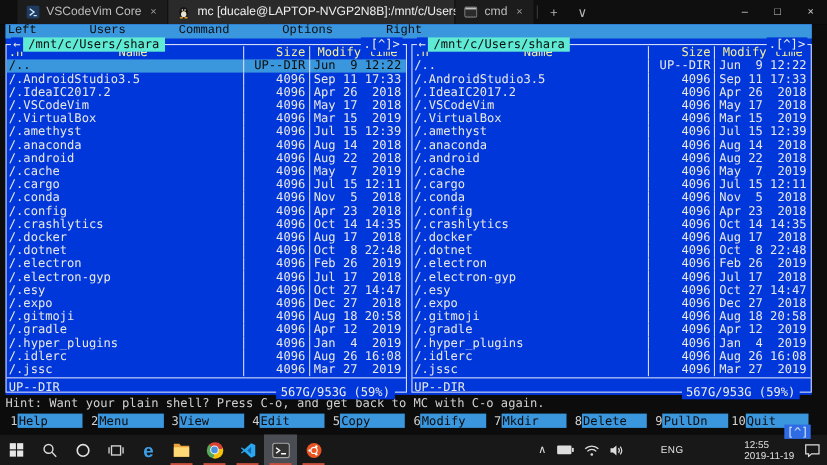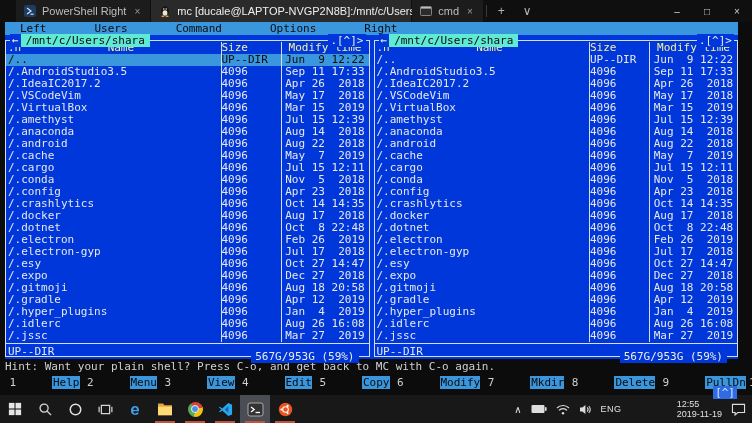--- a/index.html
+++ b/index.html
@@ -19,85 +19,85 @@
   .tab-sep { width:1px; height:12px; background:#3a3a3a; align-self:center; margin:0 2px; }
   .win-controls { margin-left:auto; display:flex; }
   .win-btn { width:30px; display:flex; align-items:center; justify-content:center;
              color:#cfcfcf; font-size:10px; }
 
   
   .term { position:relative; height:373px; background:#0c0c0c; padding:0 14px 0 5px;
           font-size:11px; }
   .mc-blue { background:#0037DA; height:337px; }
   .menubar { height:13px; background:#3A96DD; color:#0c0c0c; display:flex; gap:48px;
-             padding-left:15px; line-height:13px; }
+             padding-left:2px; line-height:13px;font-family:Liberation Mono, monospace; }
   .menu-item { white-space:pre; }
 
   .panels { display:flex; gap:4px; height:317px; margin-top:5px; }
   .panel { flex:1; position:relative; border:1px solid #D4DCF8; display:flex; flex-direction:column; }
   .panel-top { position:absolute; top:-7px; left:4px; right:3px; height:13px; display:flex;
                align-items:center; z-index:2; line-height:13px; }
   .pmark { background:#0037DA; color:#ececec; padding:0 2px; white-space:pre; }
   .pathchip { background:#5eead4; color:#0c0c0c; padding:0 5px; white-space:pre; }
   .pfill { flex:1; }
 
   .prow, .phead { display:flex; height:12px; line-height:12px; color:#e8e8e8; }
   .phead { color:#F5EFA0; margin-top:1px; }
   .c-name { flex:1; padding-left:2px; white-space:pre; overflow:hidden; display:flex; }
   .hd-name { flex:1; text-align:center; }
-  .c-size { width:60px; text-align:left; padding-right:3px; border-left:1px solid #D4DCF8; white-space:pre; }
+  .c-size { width:60px; text-align:right; padding-right:3px; border-left:1px solid #D4DCF8; white-space:pre; }
   .c-time { width:88px; text-align:center; border-left:1px solid #D4DCF8; white-space:pre; }
   .prow.sel { background:#3A96DD; color:#0c0c0c; }
   .psep { border-top:1px solid #D4DCF8; margin-top:1px; }
   .pmini { height:12px; line-height:12px; color:#e8e8e8; padding-left:2px; margin-top:2px; }
   .panel-bottom { position:absolute; bottom:-7px; right:10px; height:13px; line-height:13px; z-index:2; }
   .diskchip { background:#0037DA; color:#ececec; padding:0 4px; white-space:pre; }
 
   .hint-row { height:12px; line-height:12px; color:#d0d0d0; margin-top:2px; white-space:pre; }
   .keybar { display:flex; height:14px; margin-top:2px; }
   .kb-item { flex:1; display:flex; align-items:center; }
   .kb-num { min-width:11px; text-align:right; color:#d0d0d0; line-height:13px; }
   .kb-chip { flex:1; background:#3A96DD; color:#0c0c0c; height:13px; line-height:13px;
-             padding-left:1px; margin-right:3px; white-space:pre; overflow:hidden;margin-left:36px; }
+             padding-left:1px; margin-right:3px; white-space:pre; overflow:hidden; }
   .up-chip { position:absolute; right:15px; top:6px+; top:364px; background:#2E6BE5; color:#d8e4ff;
              height:13px; line-height:13px; padding:0 2px; z-index:3; }
 
   
   .taskbar { height:28px; background:#181818; display:flex; align-items:center;
              font-family:"Liberation Sans", sans-serif; }
   .tb-cell { width:30px; height:28px; display:flex; align-items:center; justify-content:center;
              position:relative; flex:0 0 auto; }
   .tb-cell.active { background:#4A4E54; }
   .runline { position:absolute; bottom:0; left:5px; right:5px; height:2px; background:#C94F3D; }
   .edge-e { color:#3E9FE8; font-size:17px; font-weight:bold; line-height:17px; }
   .chrome-ball { width:15px; height:15px; border-radius:50%; position:relative;
                  background:conic-gradient(from -45deg,#d84434 0 33%,#f4c20d 0 66%,#57a857 0 100%); }
   .chrome-ball::after { content:""; position:absolute; inset:3.5px; border-radius:50%;
                         background:#4a90e2; border:1.5px solid #f0f0f0; }
   .tray { margin-left:auto; display:flex; align-items:center; gap:9px; padding-right:6px;
           color:#e0e0e0; }
   .tray-chevron { font-size:10px; color:#e0e0e0; }
-  .tray-lang { font-size:9px; letter-spacing:0.5px; }
+  .tray-lang { font-size:9px; letter-spacing:0.5px;margin-left:25px; }
   .tray-clock { font-size:9px; text-align:left; line-height:10px;margin-left:46px; }
 </style>
 </head>
 <body>
 
 <div class="tabbar">
   <div class="lead"></div>
 
   <div class="tab">
     <span class="ticon">
       <svg viewBox="0 0 12 12" width="12" height="12">
           <rect width="12" height="12" rx="2" fill="#1E3C5F"></rect>
           <path d="M3 3 L7 6 L3 9" stroke="#cfe3ff" stroke-width="1.2" fill="none"></path>
           <line x1="6.5" y1="9.2" x2="9.5" y2="9.2" stroke="#cfe3ff" stroke-width="1.2"></line>
         </svg>
     </span>
-    <span>PowerShell Right</span>
+    <span>VSCodeVim Core</span>
     <span class="tclose">×</span>
   </div>
 
   <div class="tab active">
     <span class="ticon">
       <svg viewBox="0 0 12 12" width="12" height="12">
           <ellipse cx="6" cy="6.3" rx="3.9" ry="5" fill="#141414"></ellipse>
           <ellipse cx="6" cy="8" rx="2.4" ry="2.7" fill="#e8e4d8"></ellipse>
           <circle cx="4.8" cy="4" r="0.7" fill="#fff"></circle>
           <circle cx="7.2" cy="4" r="0.7" fill="#fff"></circle>

